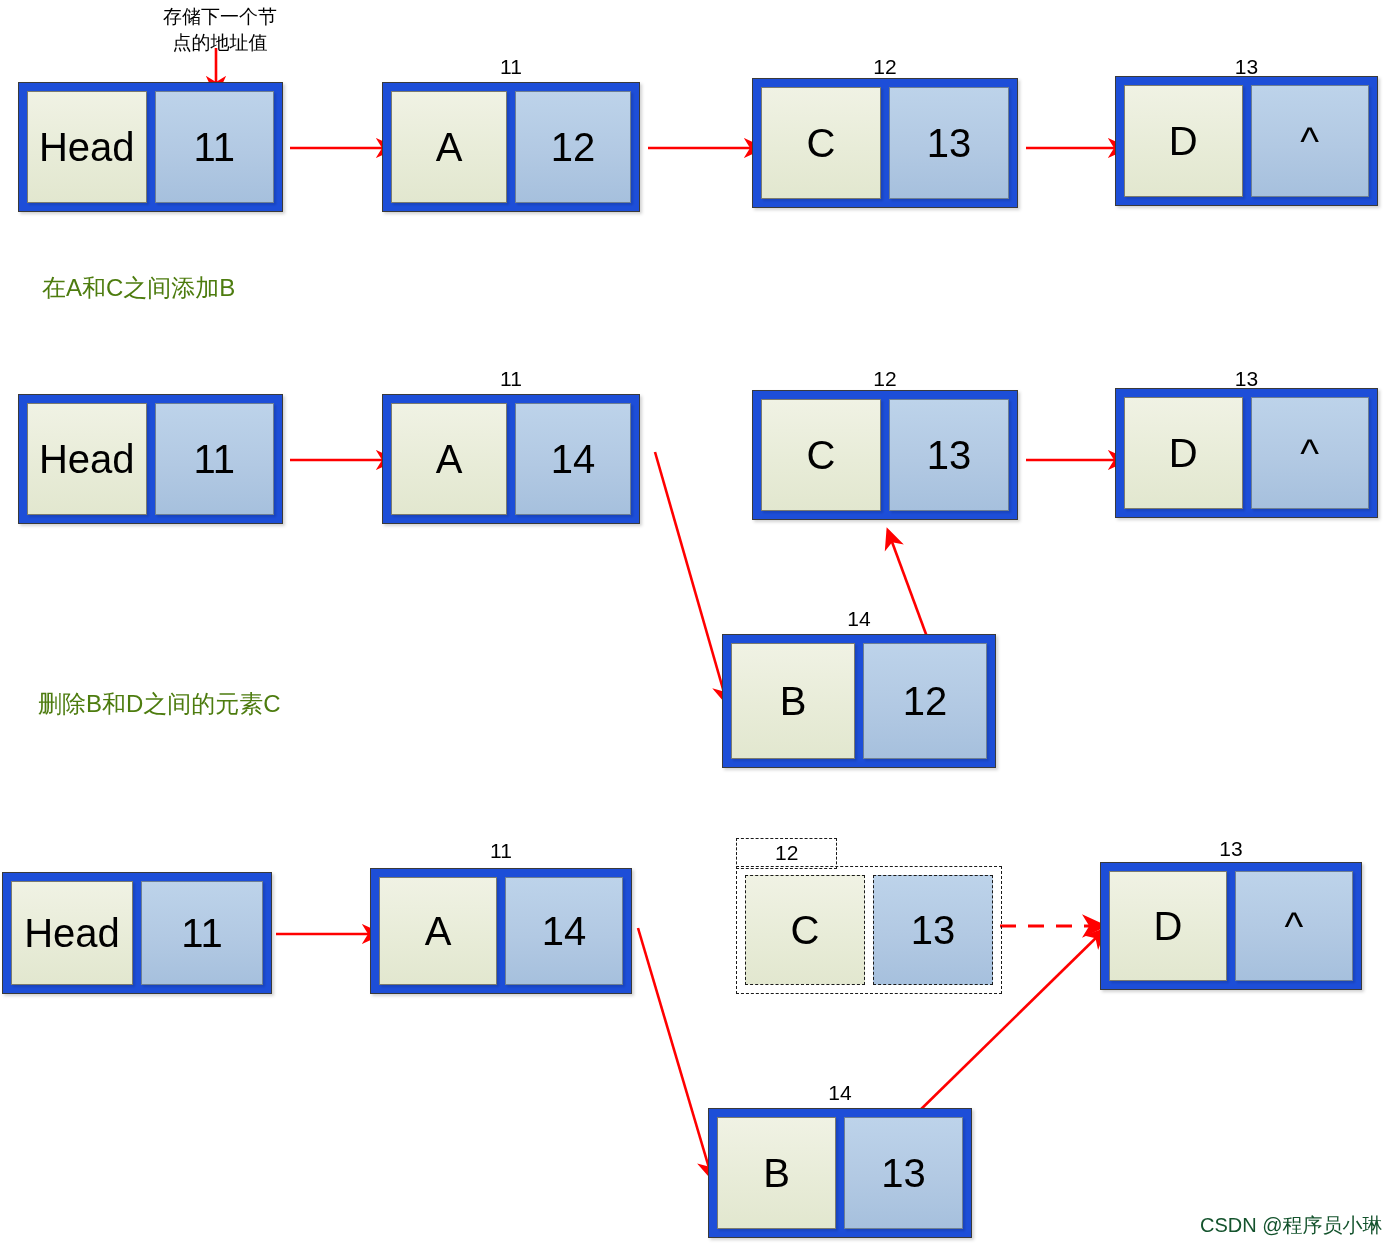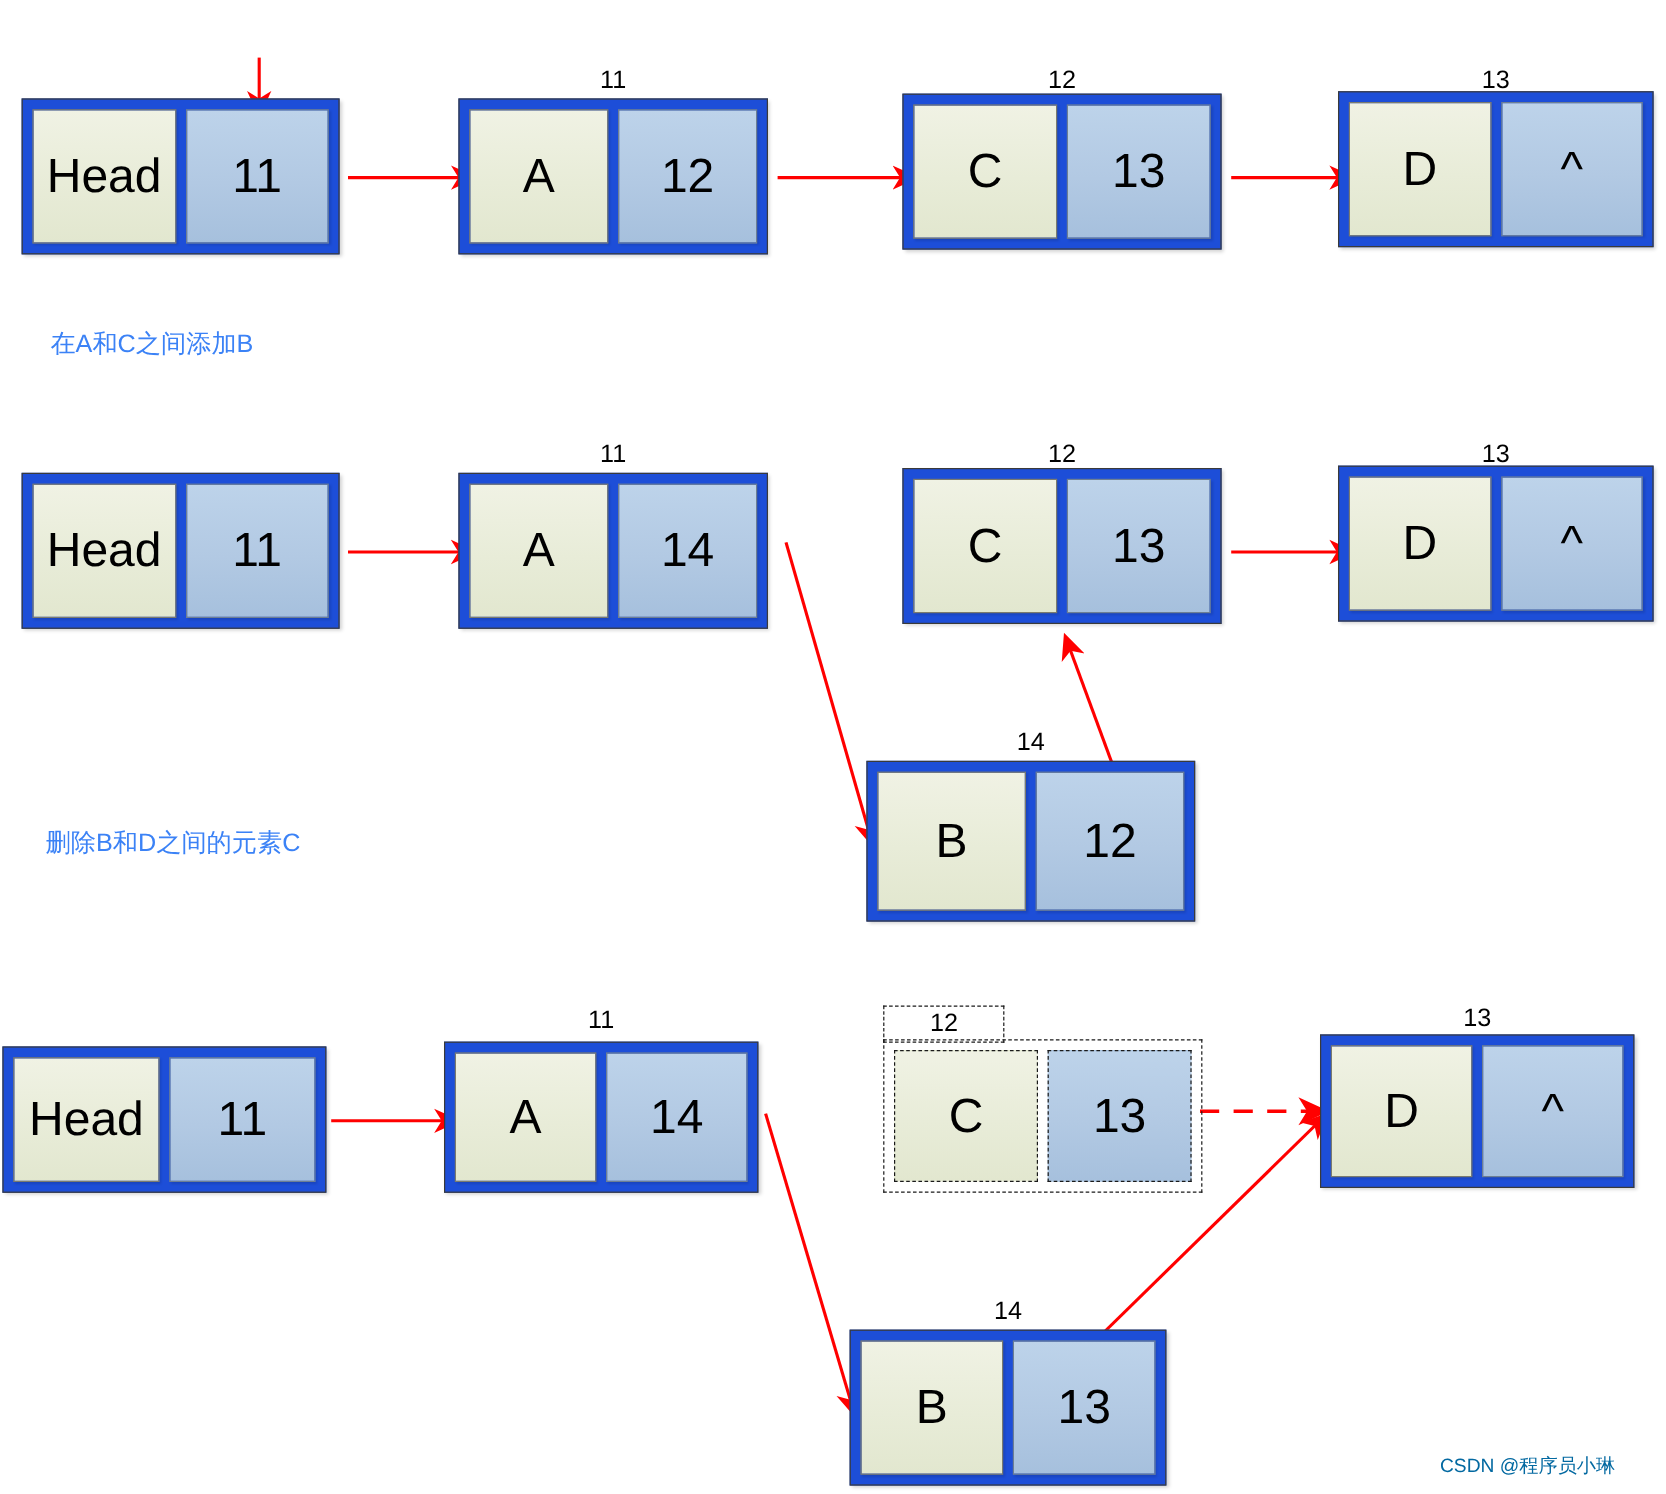--- a/index.html
+++ b/index.html
@@ -67,36 +67,36 @@
     line-height: 1;
   }
   .addr.boxed {
     border: 1.3px dashed #1a1a1a;
     padding: 3px 38px 5px 38px;
   }
 
   
   .caption {
     position: absolute;
-    font-size: 21px;
-    color: #3b82f6;
+    font-size: 24px;
+    color: #4d7c0f;
     white-space: nowrap;
   }
   .annot {
     position: absolute;
     font-size: 19px;
     color: #000000;
     text-align: center;
     line-height: 1.35;
     white-space: pre-line;
   }
   .watermark {
     position: absolute;
-    font-size: 16px;
-    color: #0369a1;
+    font-size: 20px;
+    color: #14532d;
     white-space: nowrap;
   }
 
   
   #arrows {
     position: absolute;
     left: 0;
     top: 0;
     width: 1388px;
     height: 1245px;
@@ -152,20 +152,22 @@
       <line x1="638" y1="928" x2="712" y2="1178" stroke="#ff0000" stroke-width="2.6" marker-end="url(#ah)"></line>
     </g>
     <g>
       <line x1="1000" y1="926" x2="1103" y2="926" stroke="#ff0000" stroke-width="3" stroke-dasharray="16 12" marker-end="url(#ah2)"></line>
     </g>
     <g>
       <line x1="910" y1="1120" x2="1104" y2="930" stroke="#ff0000" stroke-width="2.6" marker-end="url(#ah)"></line>
     </g>
   </svg>
 
+  <div class="annot" style="left:140px; top:4px; width:160px;">存储下一个节
+点的地址值</div>
 
   <div class="addr" style="left:382px; top:56px; width:258px;">11</div>
   <div class="addr" style="left:752px; top:56px; width:266px;">12</div>
   <div class="addr" style="left:1115px; top:56px; width:263px;">13</div>
 
   <div class="node" style="left:18px; top:82px; width:265px; height:130px;">
     <div class="cell data">Head</div>
     <div class="cell ptr">11</div>
   </div>
 

